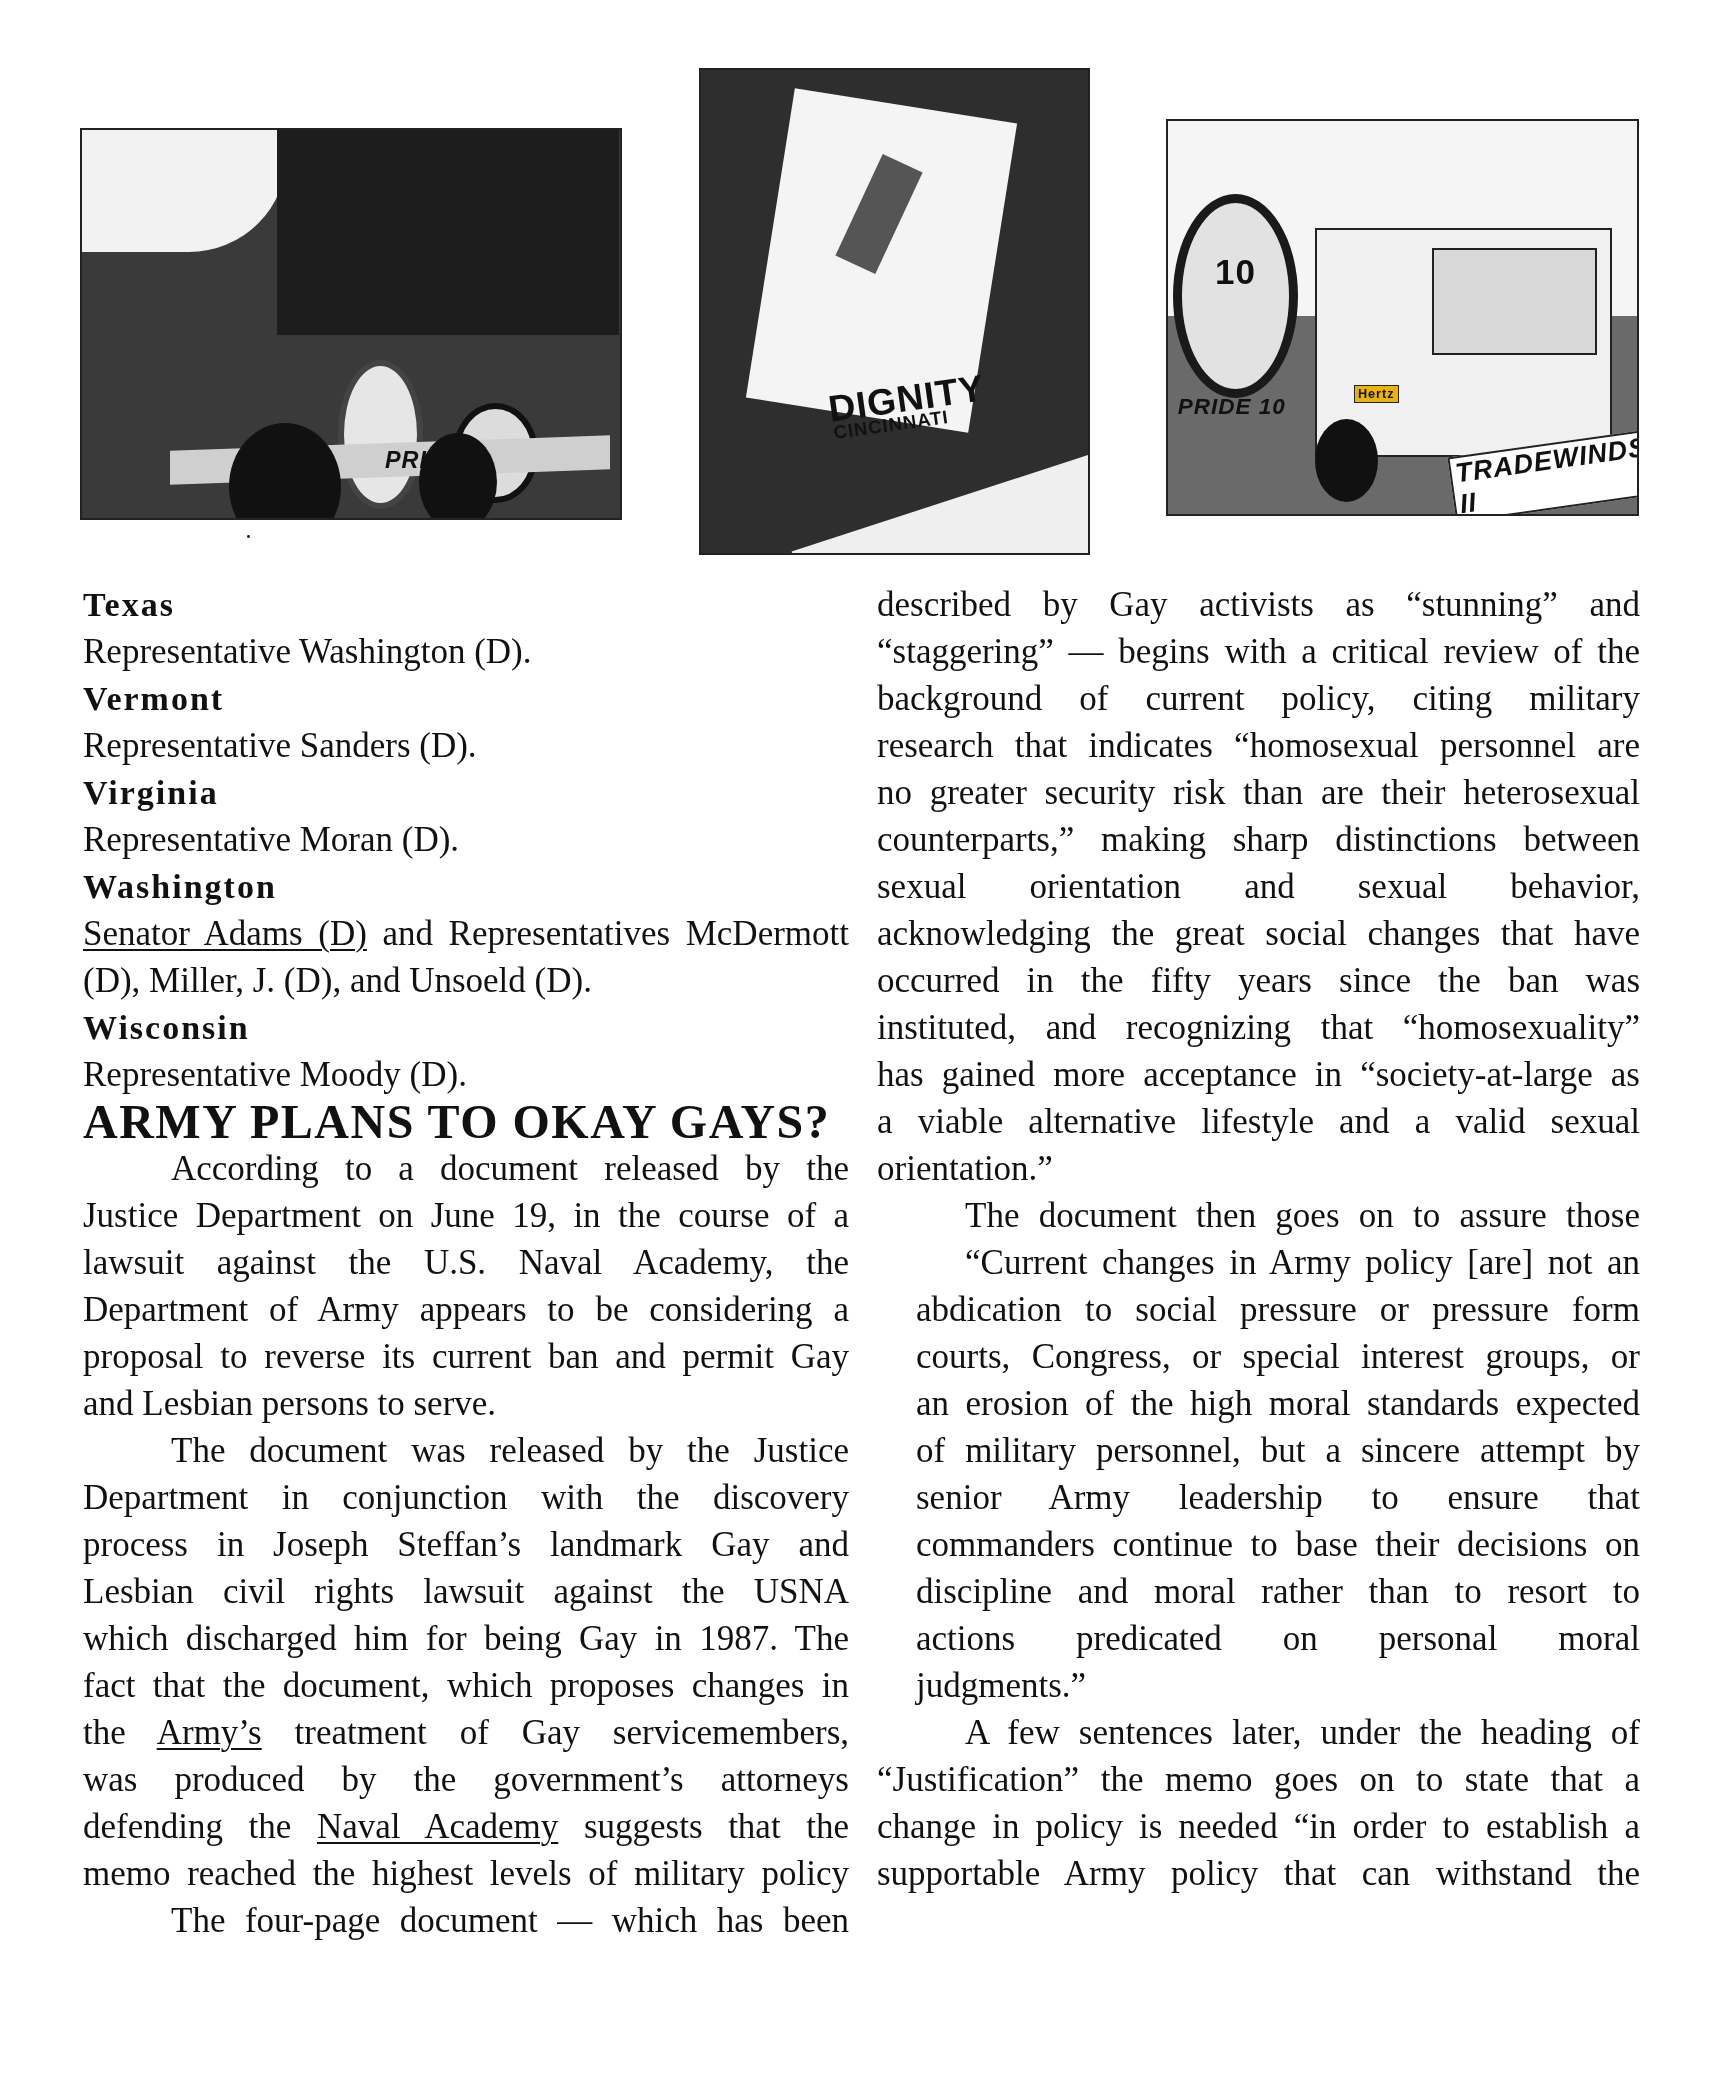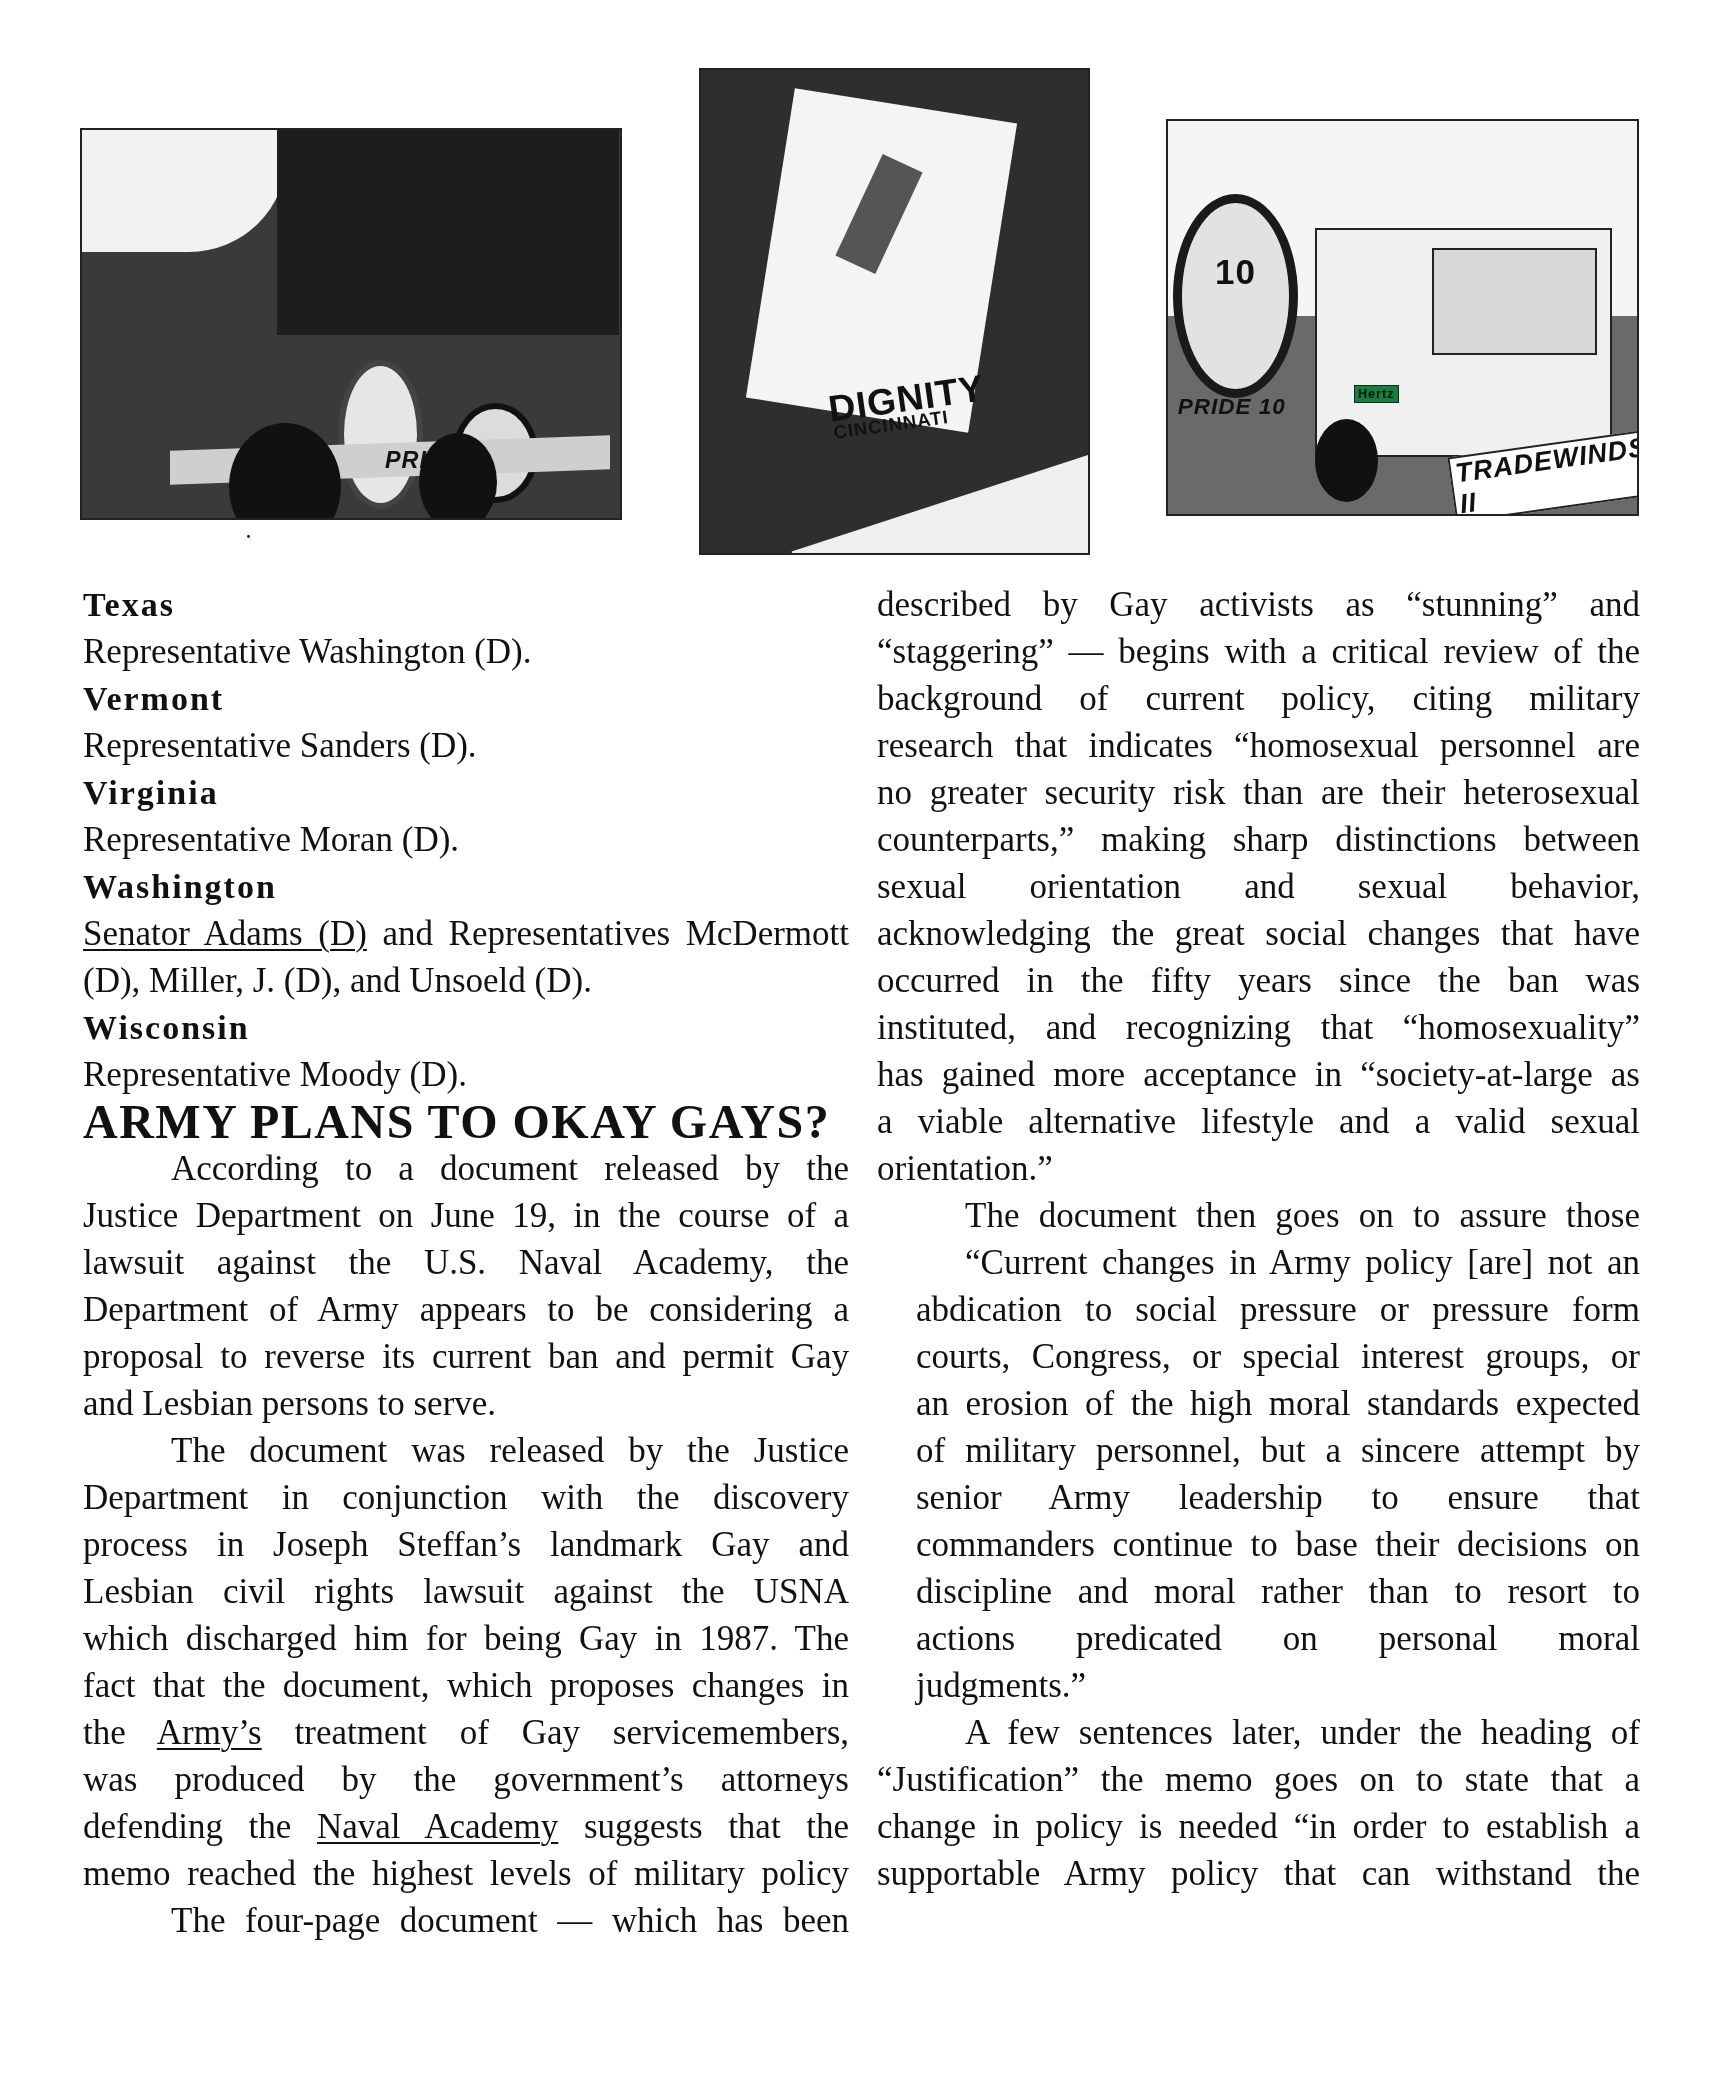--- a/index.html
+++ b/index.html
@@ -45,21 +45,21 @@
 </div>
 
 <div class="photo" style="left:1166px;top:119px;width:473px;height:397px;background:#6a6a6a;">
   <div class="sky" style="left:0;top:0;width:473px;height:195px;background:#f5f5f5;"></div>
   <div class="shape" style="left:4.9px;top:73px;width:107px;height:186px;border-radius:50%;background:#e2e2e2;border:9.8px solid #1a1a1a;"></div>
   <div class="caption" style="left:29px;top:131px;font-size:35px;margin-left:18px;">10</div>
   <div class="shape" style="left:147px;top:107px;width:293px;height:225px;background:#f0f0f0;border:2.9px solid #222;"></div>
   <div class="shape" style="left:264px;top:127px;width:161px;height:103px;background:#d8d8d8;border:2.9px solid #222;"></div>
   <div class="shape" style="left:147px;top:298px;width:63px;height:83px;border-radius:50%;background:#111;"></div>
   <div class="caption" style="left:9.8px;top:273px;font-size:22.5px;font-style:italic;">PRIDE 10</div>
-  <div class="caption" style="left:186px;top:264px;font-size:12.7px;border:1.5px solid #222;padding:1px 2.9px;background:#15803d;">Hertz</div>
+  <div class="caption" style="left:186px;top:264px;font-size:12.7px;border:1.5px solid #222;padding:1px 2.9px;background:#eab308;">Hertz</div>
   <div class="caption" style="left:283px;top:322px;font-size:27px;font-style:italic;background:#fff;padding:0 3.9px;transform:rotate(-8deg);border:2px solid #222;">TRADEWINDS II</div>
 </div>
 
 <div class="col col-left">
   <span class="state">Texas</span>
   <span class="line last">Representative Washington (D).</span>
   <span class="state">Vermont</span>
   <span class="line last">Representative Sanders (D).</span>
   <span class="state">Virginia</span>
   <span class="line last">Representative Moran (D).</span>

